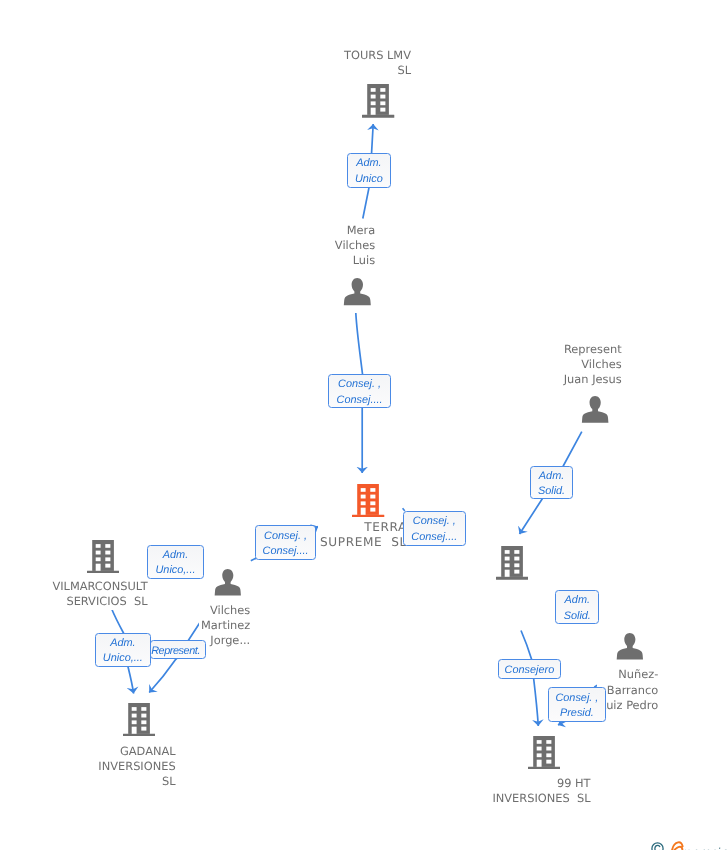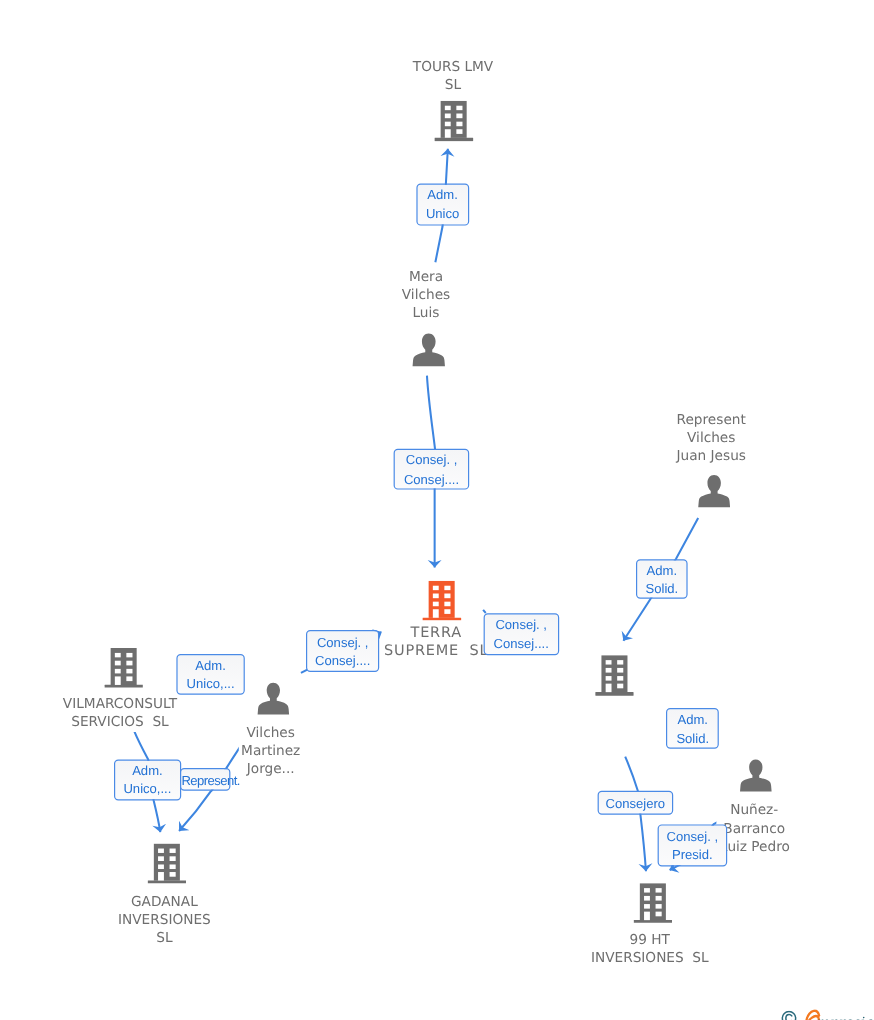--- a/index.html
+++ b/index.html
@@ -3,26 +3,26 @@
 <meta charset="utf-8">
 <style>
   html,body{margin:0;padding:0;background:#ffffff;}
   *{-webkit-font-smoothing:antialiased;text-rendering:geometricPrecision;}
   body{width:728px;height:850px;font-family:"DejaVu Sans",sans-serif;overflow:hidden;position:relative;}
   #stage{position:absolute;left:0;top:0;width:728px;height:850px;}
   #edges{position:absolute;left:0;top:0;}
   .icon{position:absolute;}
   .icon svg{display:block;width:100%;height:100%;}
   .nlwrap{position:absolute;display:flex;justify-content:center;}
-  .nlabel{text-align:center;color:#6e6e6e;font-size:11.4px;line-height:15.2px;background:#ffffff;padding:3px 2px 0.5px;}
+  .nlabel{text-align:right;color:#6e6e6e;font-size:11.4px;line-height:15.2px;background:#ffffff;padding:3px 2px 0.5px;}
   .nlabel i{font-style:normal;display:block;white-space:pre;}
   .nlabel.focus{font-size:12.1px;color:#6e6e6e;letter-spacing:0.62px;}
   .elabel{position:absolute;box-sizing:border-box;border:1.5px solid #4a8ae6;border-radius:3.5px;
           background:linear-gradient(#f4f5f7,#fbfbfc);color:#2271d4;font-size:10.9px;line-height:15.2px;text-align:center;font-family:"Liberation Sans",sans-serif;
-          white-space:pre-line;display:flex;align-items:center;justify-content:center;padding-top:3px;}
+          white-space:pre-line;display:flex;align-items:center;justify-content:center;padding-top:3px;font-style:italic;}
   #footer{position:absolute;left:650px;top:828px;width:78px;height:22px;margin-top:10px;}
   #footer .copy{position:absolute;left:1px;top:4px;width:13px;height:13px;}
   #footer .brand{position:absolute;left:19px;top:3px;}
 </style>
 </head>
 <body>
 
 <div id="stage">
 <svg id="edges" width="728" height="850" viewBox="0 0 728 850">
  <defs>
@@ -282,21 +282,21 @@
 <div class="elabel" style="left:254.7px;top:525.4px;width:61.8px;height:35.0px;">Consej. ,
 Consej....</div>
 <div class="elabel" style="left:403.1px;top:510.6px;width:62.5px;height:35.1px;">Consej. ,
 Consej....</div>
 <div class="elabel" style="left:529.7px;top:465.6px;width:43.7px;height:33.8px;">Adm.
 Solid.</div>
 <div class="elabel" style="left:147.4px;top:544.7px;width:56.2px;height:34.5px;">Adm.
 Unico,...</div>
 <div class="elabel" style="left:94.5px;top:632.7px;width:56.7px;height:34.1px;">Adm.
 Unico,...</div>
-<div class="elabel" style="left:150.2px;top:639.8px;width:42px;height:19.6px;justify-content:flex-start;padding-left:0px;letter-spacing:-0.45px;">Represent.</div>
+<div class="elabel" style="left:150.2px;top:639.8px;width:56px;height:19.6px;justify-content:flex-start;padding-left:0px;letter-spacing:-0.45px;">Represent.</div>
 <div class="elabel" style="left:555.4px;top:589.9px;width:43.8px;height:34.3px;">Adm.
 Solid.</div>
 <div class="elabel" style="left:497.7px;top:659.2px;width:63.5px;height:19.5px;text-align:center;">Consejero</div>
 <div class="elabel" style="left:547.5px;top:686.9px;width:58.8px;height:34.7px;">Consej. ,
 Presid.</div>
 </div>
 
 <div id="footer">
   <svg class="copy" viewBox="0 0 14 14">
     <circle cx="7" cy="7" r="6" fill="none" stroke="#2b6a7d" stroke-width="1.4"></circle>

